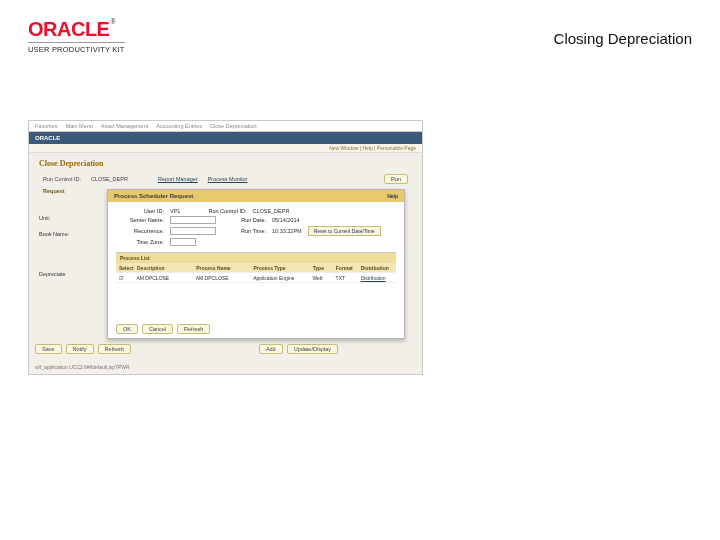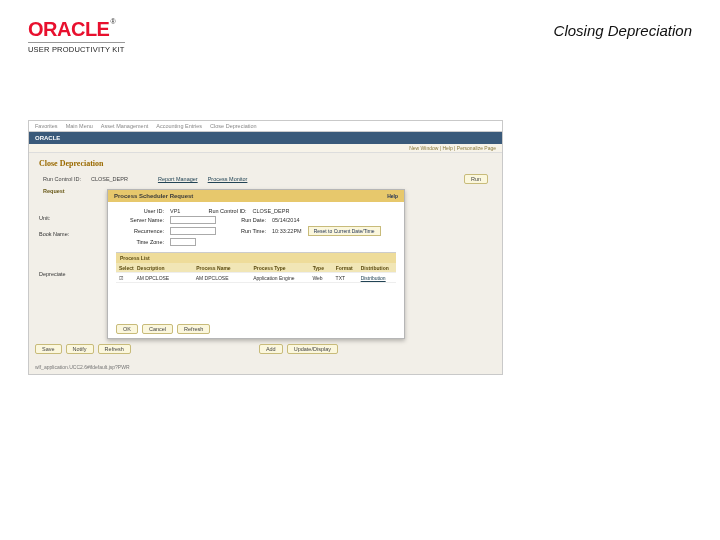--- a/index.html
+++ b/index.html
@@ -12,30 +12,30 @@
     color: #111;
   }
   .header {
     display: flex; justify-content: space-between; align-items: flex-start;
     padding: 18px 28px 6px 28px;
   }
   .logo { display: flex; flex-direction: column; }
   .logo-oracle { color: #e8102e; font-weight: bold; font-size: 20px; letter-spacing: -0.5px; }
   .logo-tm { font-size: 7px; color: #333; vertical-align: top; margin-left: 1px;}
   .logo-sub { font-size: 7.5px; color: #222; margin-top: 1px; border-top: 1px solid #999; padding-top: 2px; letter-spacing: 0.2px; }
-  .title { font-size: 15px; color: #111; margin-top: 4px; font-style: italic; }
+  .title { font-size: 15px; color: #111; margin-top: 12px; }
   .content { display: flex; padding: 60px 28px 0 28px; gap: 18px; }
   .shot-col { width: 395px; }
   .text-col { width: 250px; font-size: 12px; line-height: 1.35; }
   .step { margin-bottom: 20px; }
   .instr b { font-weight: bold; }
 
   
   .shot {
-    width: 475px; height: 255px;
+    width: 395px; height: 255px;
     border: 1px solid #c9c9c9;
     background: #f2efe8;
     font-size: 5.5px;
     color: #444;
     position: relative;
     overflow: hidden;
   }
   .shot-topbar { height: 11px; background: #fff; border-bottom: 1px solid #ccc; display:flex; gap:8px; padding: 0 6px; align-items:center; color:#888;}
   .shot-orabar { height: 12px; background: #3a5a7a; color:#fff; display:flex; align-items:center; padding:0 6px; font-size:6px; font-weight:bold;}
   .shot-subbar { height: 9px; background:#f7f3e9; border-bottom:1px solid #ddd; text-align:right; padding:0 6px; color:#8a7a3a; font-size:5px; line-height:9px;}

